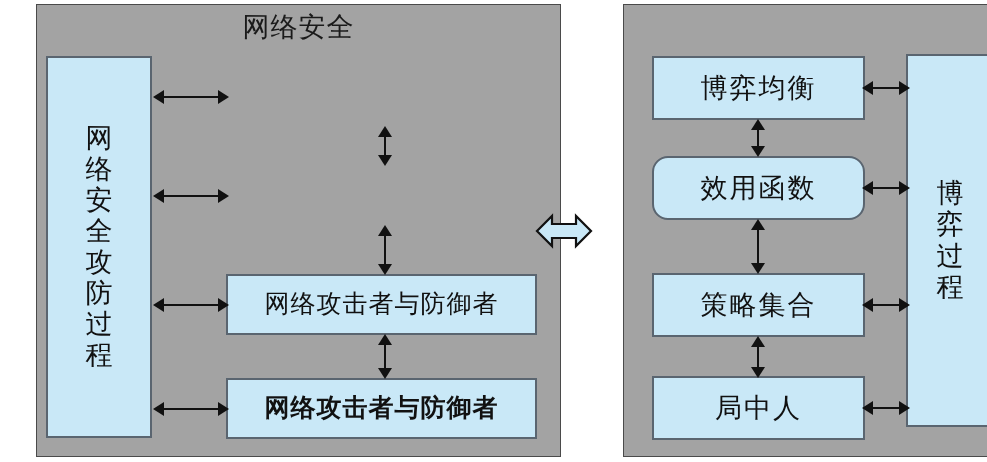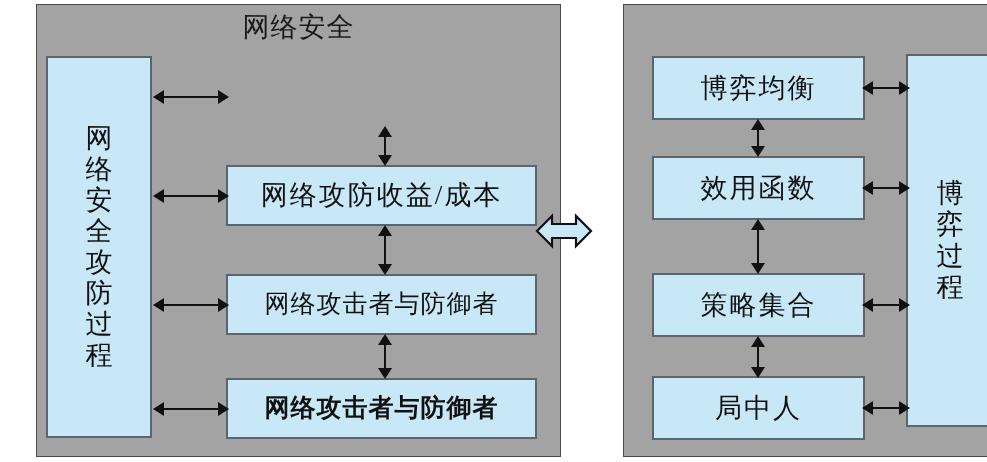--- a/index.html
+++ b/index.html
@@ -76,21 +76,21 @@
   #box-security-equilibrium { top: 61px; }
   #box-attack-defense-cost  { top: 160px; }
   #box-security-strategy    { top: 269px; }
   #box-attacker-defender    { top: 373px; font-weight: bold; }
 
   
   #box-game-process { left: 282px; top: 49px; width: 88px; height: 373px; }
 
   .rrow { left: 28px; width: 213px; height: 64px; }
   #box-game-equilibrium { top: 51px; }
-  #box-utility-function { top: 151px; }
+  #box-utility-function { top: 151px; border-radius: 16px; }
   #box-strategy-set     { top: 268px; }
   #box-players          { top: 371px; }
 
   
   .arrow-h, .arrow-v {
     position: absolute;
   }
   .arrow-h {
     height: 14px;
   }
@@ -164,21 +164,20 @@
       <span class="ch">络</span>
       <span class="ch">安</span>
       <span class="ch">全</span>
       <span class="ch">攻</span>
       <span class="ch">防</span>
       <span class="ch">过</span>
       <span class="ch">程</span>
     </div>
 
 
-    <div class="node h lrow" id="box-attack-defense-cost">网络攻防收益/成本</div>
 
     <div class="node h lrow small" id="box-security-strategy">网络攻击者与防御者</div>
 
     <div class="node h lrow small" id="box-attacker-defender">网络攻击者与防御者</div>
 
     <div class="arrow-h conn-left" style="top:85px;">
       <span class="head-l"></span>
       <span class="shaft"></span>
       <span class="head-r"></span>
     </div>

